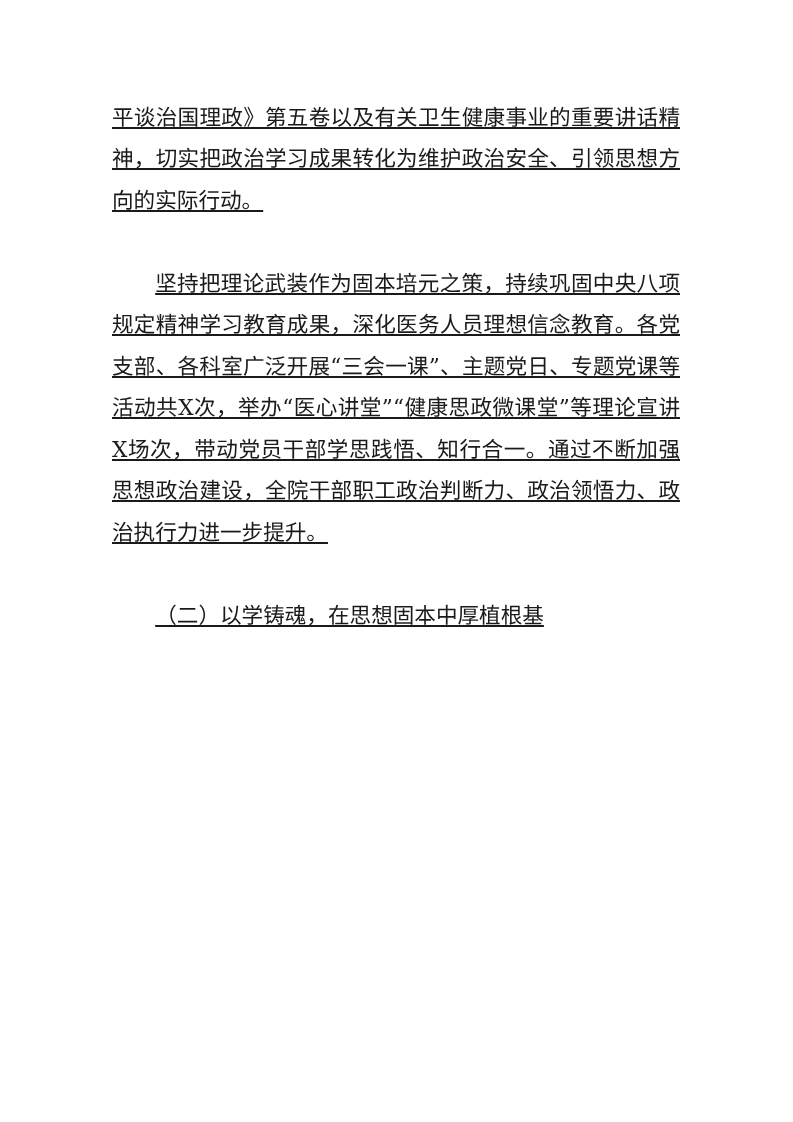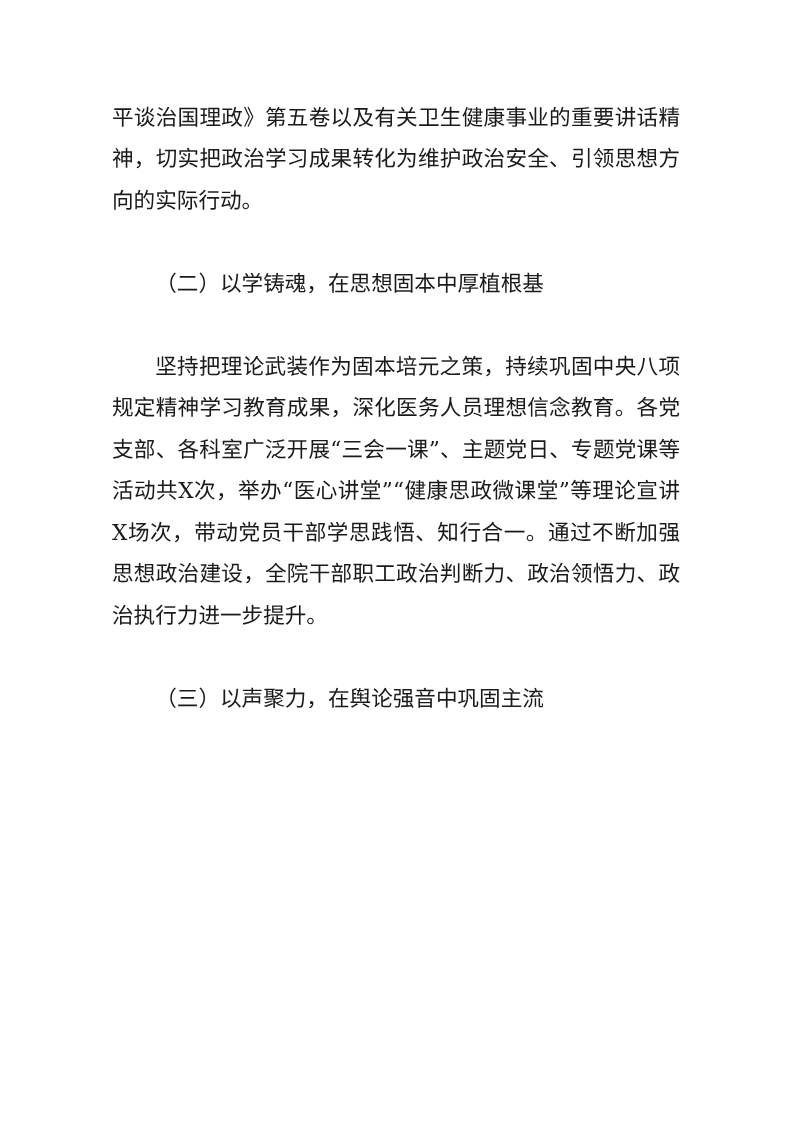--- a/index.html
+++ b/index.html
@@ -31,20 +31,19 @@
     text-indent: 2em;
   }
   .block.heading {
     text-indent: 2em;
     font-weight: normal;
   }
 </style>
 </head>
 <body>
 
-<div class="page" style="background: rgb(255, 255, 255); color: rgb(26, 26, 26);">
+<div class="page" style="background: rgb(255, 255, 255); color: rgb(26, 26, 26); text-decoration: underline;">
   <div id="doc-body">
       <p class="block">平谈治国理政》第五卷以及有关卫生健康事业的重要讲话精神，切实把政治学习成果转化为维护政治安全、引领思想方向的实际行动。</p>
+      <p class="block indent">坚持把理论武装作为固本培元之策，持续巩固中央八项规定精神学习教育成果，深化医务人员理想信念教育。各党支部、各科室广泛开展“三会一课”、主题党日、专题党课等活动共X次，举办“医心讲堂”“健康思政微课堂”等理论宣讲X场次，带动党员干部学思践悟、知行合一。通过不断加强思想政治建设，全院干部职工政治判断力、政治领悟力、政治执行力进一步提升。</p>
       <p class="block heading indent">（二）以学铸魂，在思想固本中厚植根基</p>
-      <p class="block indent">坚持把理论武装作为固本培元之策，持续巩固中央八项规定精神学习教育成果，深化医务人员理想信念教育。各党支部、各科室广泛开展“三会一课”、主题党日、专题党课等活动共X次，举办“医心讲堂”“健康思政微课堂”等理论宣讲X场次，带动党员干部学思践悟、知行合一。通过不断加强思想政治建设，全院干部职工政治判断力、政治领悟力、政治执行力进一步提升。</p>
-      <p class="block heading indent">（三）以声聚力，在舆论强音中巩固主流</p>
     </div>
 </div>
 
 </body></html>

